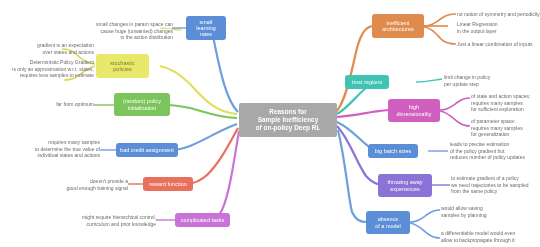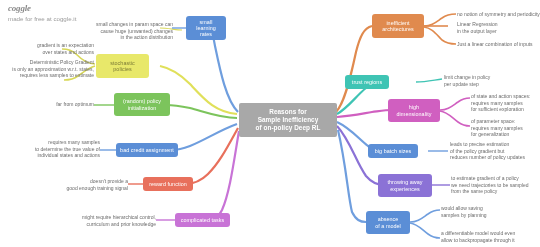--- a/index.html
+++ b/index.html
@@ -98,24 +98,20 @@
     <path d="M428,151 C436,151 442,151 448,151" stroke="#6f9ede" stroke-width="1.4" fill="none"></path>
 
     <path d="M337,126 C350,140 356,162 366,176 C372,183 378,185 384,185" stroke="#8b72d6" stroke-width="2.2" fill="none"></path>
     <path d="M432,185 C440,185 444,185 450,185" stroke="#8b72d6" stroke-width="1.4" fill="none"></path>
 
     <path d="M338,130 C346,164 348,196 352,212 C356,220 360,222 366,222" stroke="#6f9ede" stroke-width="2.2" fill="none"></path>
     <path d="M410,222 C418,222 422,218 428,214 C432,211 436,210 440,210" stroke="#6f9ede" stroke-width="1.6" fill="none"></path>
     <path d="M410,223 C418,224 422,230 428,234 C432,237 436,238 440,238" stroke="#6f9ede" stroke-width="1.6" fill="none"></path>
   </svg>
 
-  <div class="logo">
-    <div class="logo-name">coggle</div>
-    <div class="logo-sub">made for free at coggle.it</div>
-  </div>
 
   <div class="node root" style="left:239px;top:103px;width:98px;height:34px;white-space:pre-line;">Reasons for
 Sample Inefficiency
 of on-policy Deep RL</div>
 
   <div class="node" style="left:186px;top:16px;width:40px;height:24px;background:#5b8ed6;white-space:pre-line;">small
 learning rates</div>
 
   <div class="node" style="left:96px;top:54px;width:53px;height:24px;background:#e8e86a;color:#7a7a35;white-space:pre-line;">stochastic
 policies</div>

